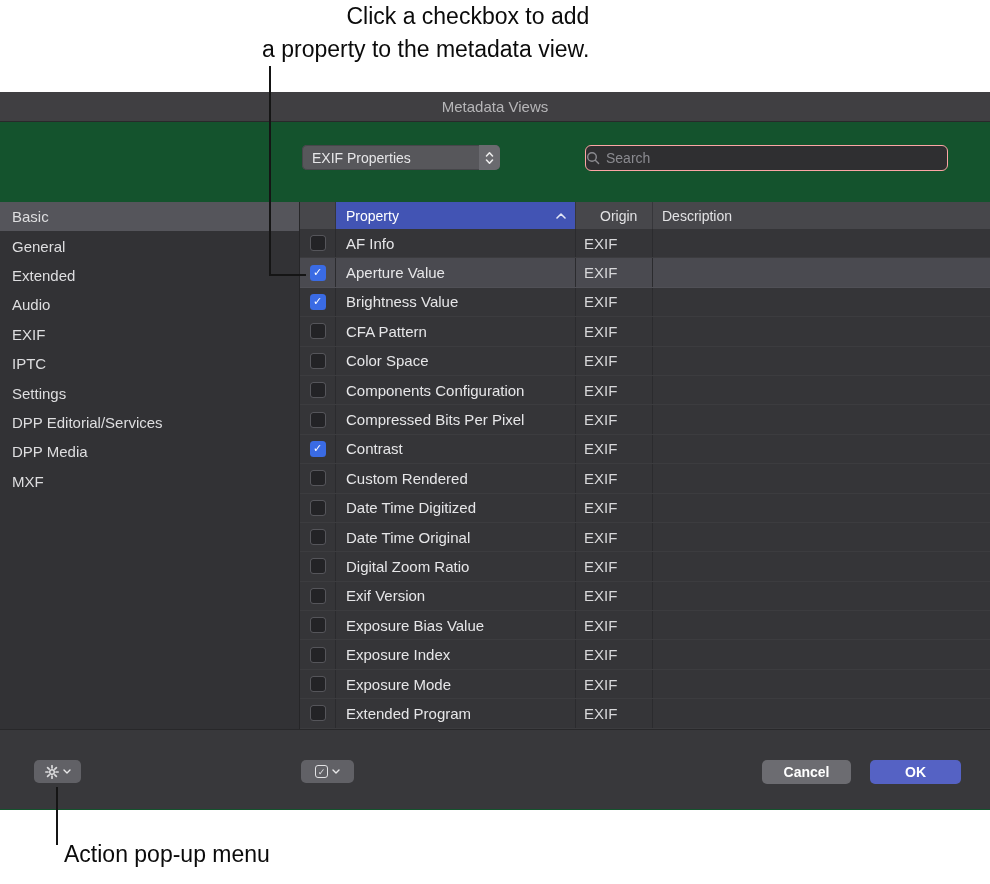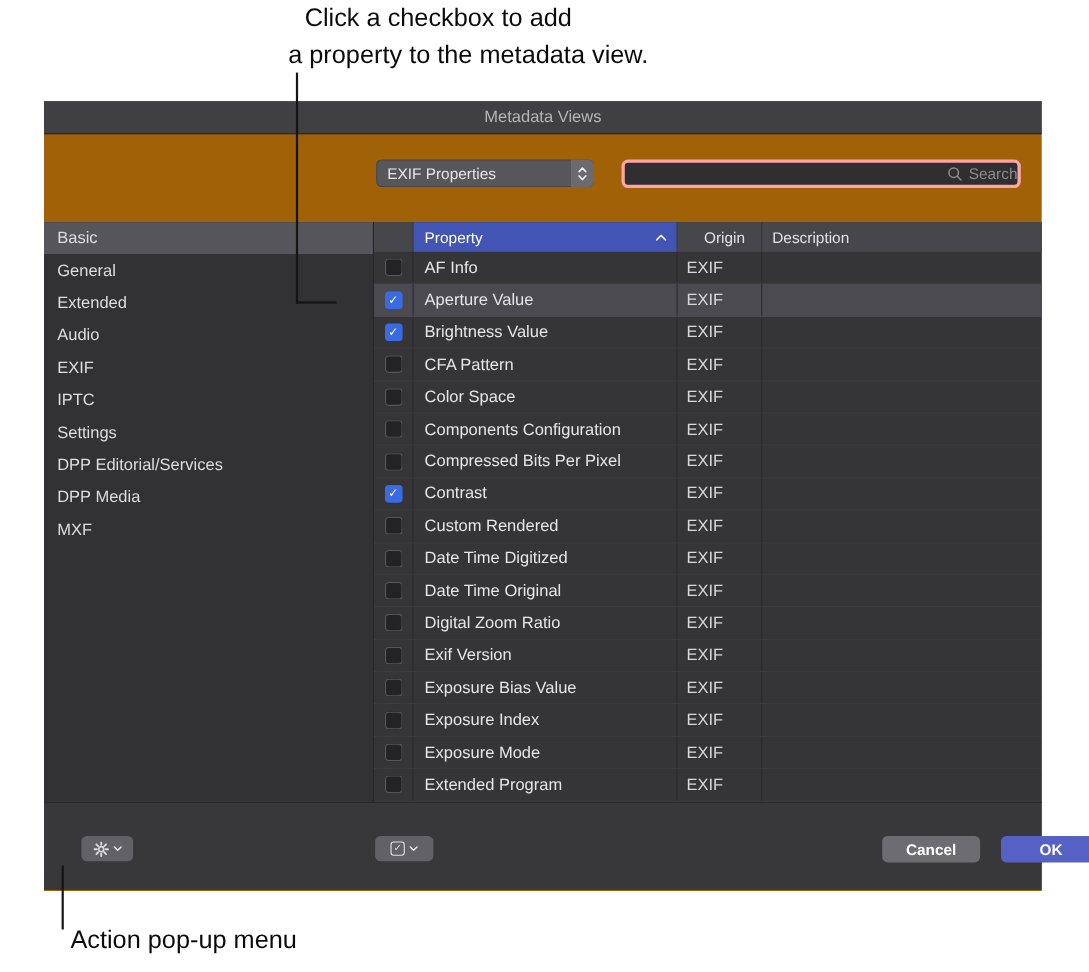--- a/index.html
+++ b/index.html
@@ -5,42 +5,42 @@
   * { margin:0; padding:0; box-sizing:border-box; }
   html,body { width:990px; height:884px; }
   body {
     background:#ffffff;
     font-family:"Liberation Sans","DejaVu Sans",sans-serif;
     position:relative;
     overflow:hidden;
   }
   
   .annot-top { position:absolute; left:262px; top:0px; font-size:23px; color:#0b0b0b; line-height:33px; }
-  .annot-top .l1 { padding-left:15px; }
+  .annot-top .l1 { padding-left:15px;text-align:right; }
   .callout-v { position:absolute; width:2px; background:#151515; z-index:6; }
   .cv-top { left:269px; top:66px; height:210px; }
   .ch-top { position:absolute; left:269px; top:274px; width:37px; height:2px; background:#151515; z-index:6; }
   .cv-bottom { left:56px; top:787px; height:58px; }
   .annot-bottom { position:absolute; left:64px; top:841px; font-size:23px; color:#0b0b0b; }
 
   
-  .window { position:absolute; left:0; top:92px; width:907px; height:718px; background:#a16207;margin-left:40px; }
+  .window { position:absolute; left:0; top:92px; width:990px; height:718px; background:#14532d; }
   .titlebar { height:30px; background:#403f42; border-bottom:1px solid #29292b;
               display:flex; align-items:center; justify-content:center; }
   .title { font-size:15px; color:#b6b6b8; }
 
   .toolbar { position:relative; height:80px; }
   .popup { position:absolute; left:302px; top:23px; width:198px; height:25px; background:#57575b;
            border-radius:5px; box-shadow:0 0 0 1px #46464a inset; display:flex; align-items:center; cursor:default; }
   .popup-label { flex:1; padding-left:10px; font-size:14px; color:#e6e6e8; }
   .popup-cap { width:21px; height:25px; background:#6a6a6f; border-radius:0 5px 5px 0;
                display:flex; align-items:center; justify-content:center; }
-  .search { position:absolute; right:19px; top:23px; width:363px; height:26px; background:#2f2f31;
-            border:3px solid #fca5a5; border-radius:6px; display:flex; align-items:center;
-            justify-content:flex-end; gap:6px; font-size:14px; color:#8b8b90; }
+  .search { position:absolute; right:42px; top:23px; width:363px; height:26px; background:#2f2f31;
+            border:1px solid #fca5a5; border-radius:6px; display:flex; align-items:center;
+            justify-content:flex-start; gap:6px; font-size:14px; color:#8b8b90; }
 
   .content { display:flex; height:527px; }
   .sidebar { width:300px; background:#323235; border-right:1px solid #262628; }
   .side-item { height:29.4px; display:flex; align-items:center; padding-left:12px;
                font-size:15px; color:#dedee0; }
   .side-item.selected { background:#55555b; }
 
   .table { flex:1; display:flex; flex-direction:column; background:#353538; }
   .thead { height:27px; display:flex; flex:none; }
   .hcell { background:#47474b; border-right:1px solid #36363a; display:flex; align-items:center;

